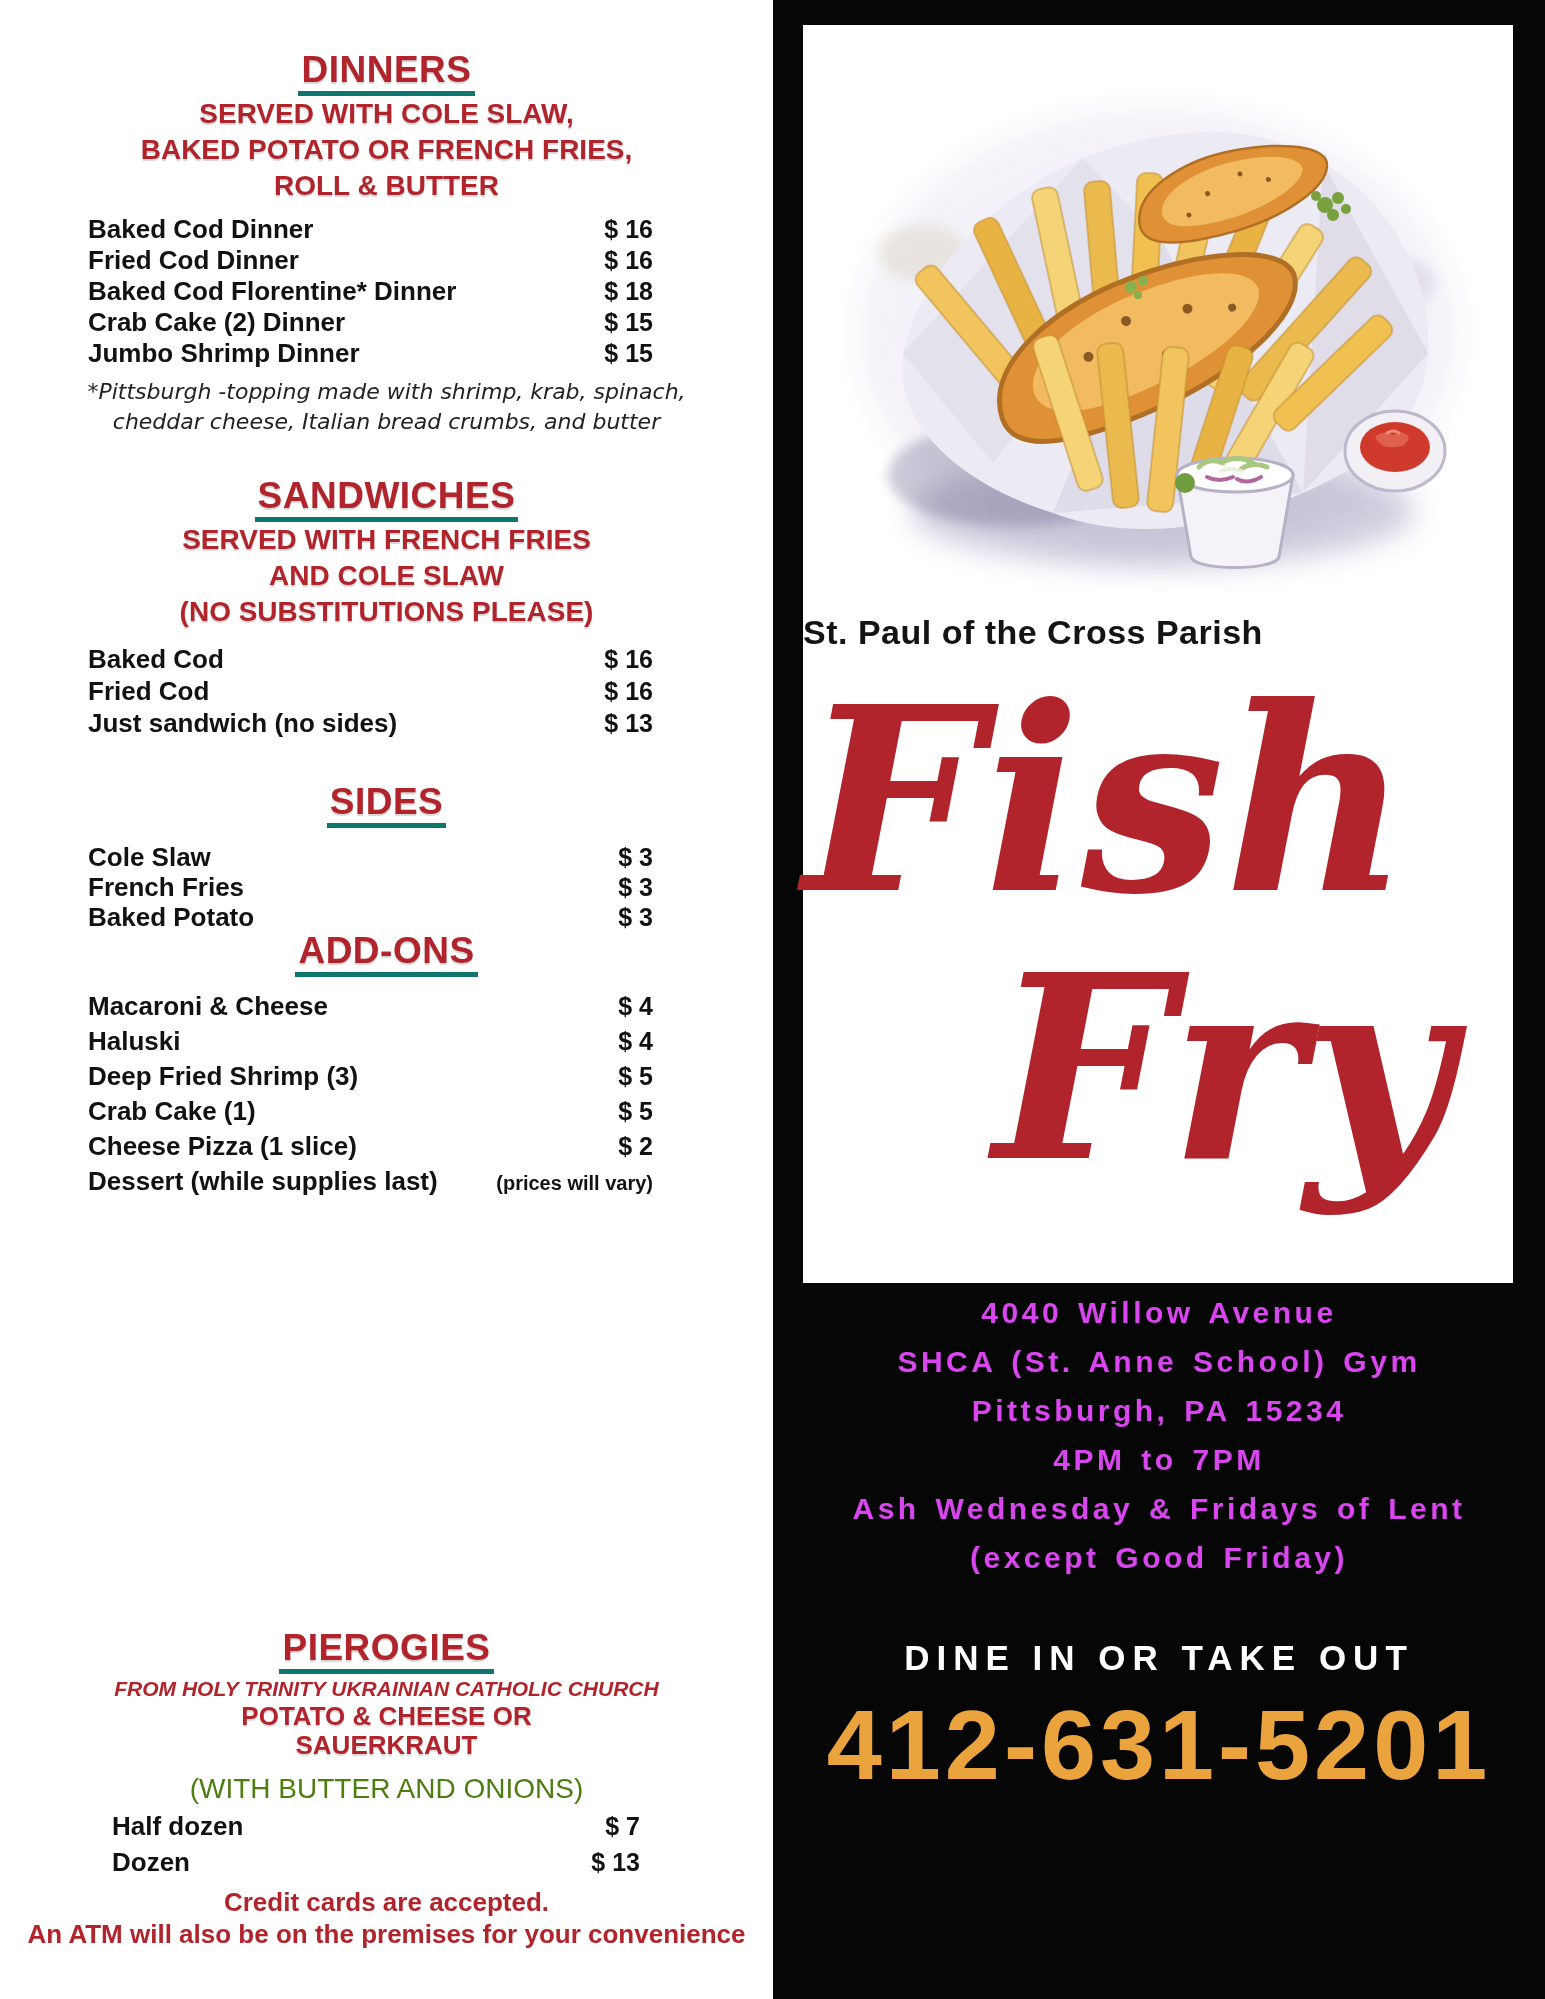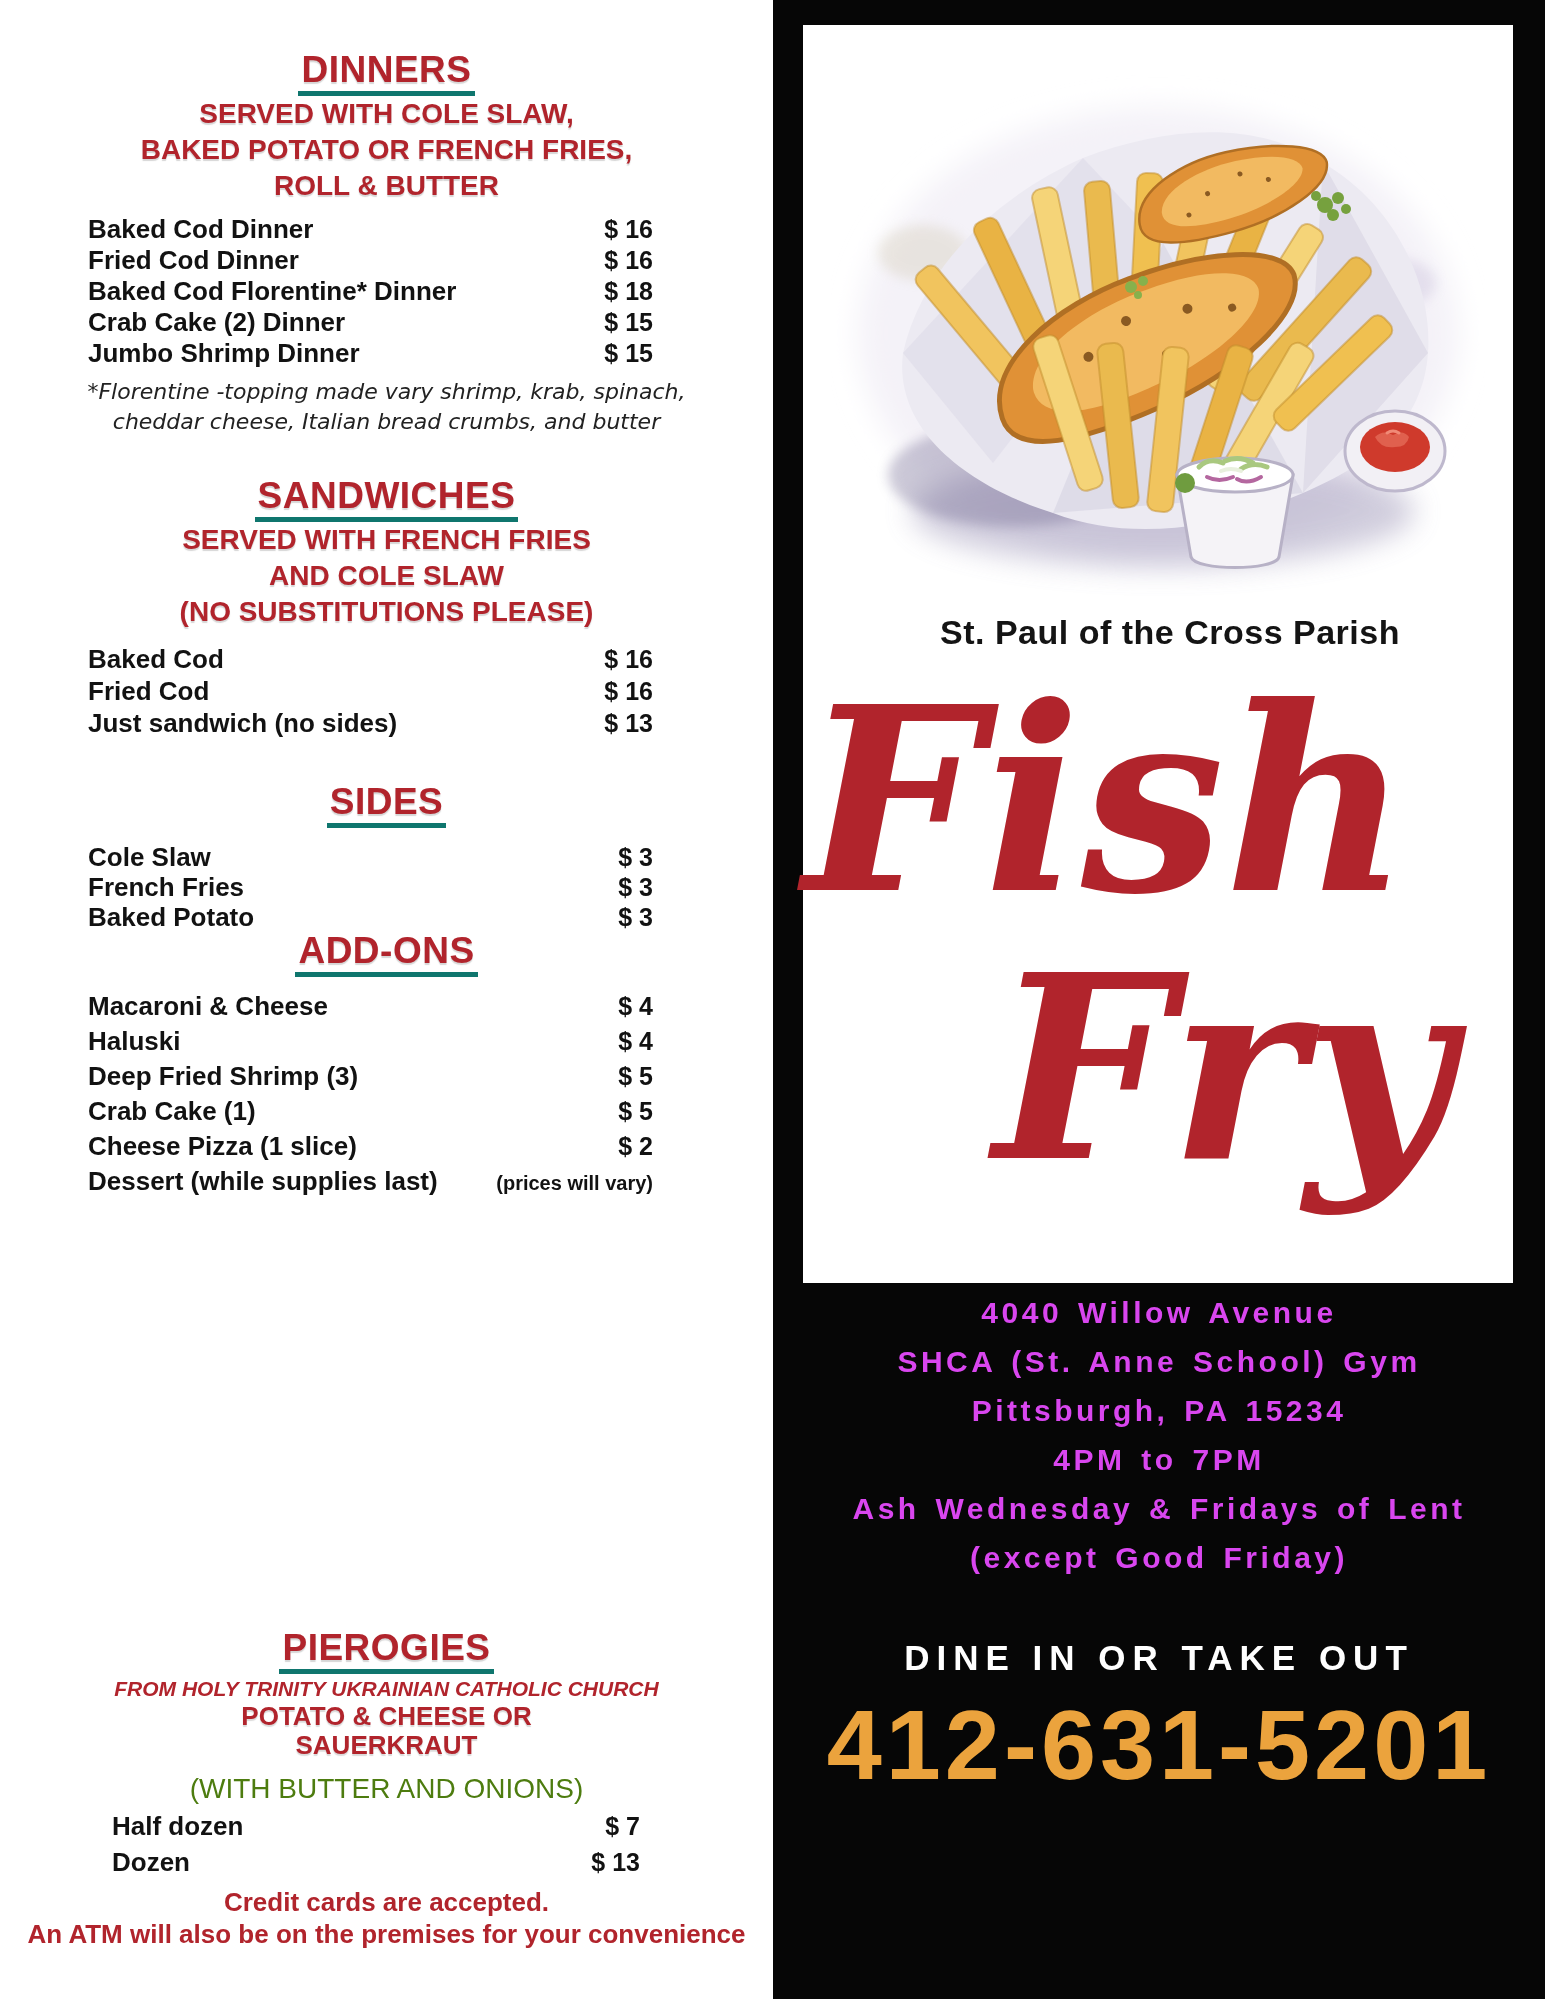--- a/index.html
+++ b/index.html
@@ -29,22 +29,22 @@
           text-shadow:0 2px 1px rgba(70,70,70,.2);}
   .pg-note{margin:12px 0 0 0;color:#4d7c0f;font-weight:normal;font-size:28px;line-height:33px;}
   .row-pg{margin:0 133px 0 112px;}
   .foot1{margin:4px 0 0 0;color:#B1242C;font-weight:bold;font-size:26px;line-height:30px;}
   .foot2{margin:0 10px;color:#B1242C;font-weight:bold;font-size:26px;line-height:34px;}
 
   
   .panel{position:absolute;left:773px;top:0;width:772px;height:1999px;background:#060606;}
   .card{position:absolute;left:30px;top:25px;width:710px;height:1258px;background:#ffffff;}
   .illus{position:absolute;left:28px;top:18px;width:654px;height:560px;}
-  .parish{position:absolute;left:0;top:588px;width:100%;text-align:center;
-          color:#141414;font-weight:bold;font-size:34px;letter-spacing:.5px;padding-left:12px;}
+  .parish{position:absolute;left:0;top:588px;width:100%;
+          color:#141414;font-weight:bold;font-size:34px;letter-spacing:.5px;}
   .script{position:absolute;font-family:"DejaVu Serif",serif;font-style:italic;font-weight:bold;
           color:#B1242C;font-size:255px;line-height:1;}
   .fish{top:648px;left:0;width:560px;text-align:left;}
   .fry{top:916px;left:140px;width:560px;text-align:center;}
 
   .addr{position:absolute;left:0;top:1288px;width:100%;text-align:center;}
   .addr p{margin:0;color:#d946ef;font-weight:bold;font-size:30px;line-height:49px;
           letter-spacing:3.5px;word-spacing:4px;}
   .dine{position:absolute;left:0;top:1638px;width:100%;margin:0;text-align:center;
         color:#ffffff;font-weight:bold;font-size:35px;letter-spacing:7px;}
@@ -82,21 +82,21 @@
         <div class="row r31">
             <span class="nm">Crab Cake (2) Dinner</span>
             <span class="pr">$ 15</span>
           </div>
         <div class="row r31">
             <span class="nm">Jumbo Shrimp Dinner</span>
             <span class="pr">$ 15</span>
           </div>
       </div>
       <div class="fn-wrap">
-        <p class="fn">*Florentine -topping made vary shrimp, krab, spinach,</p>
+        <p class="fn">*Pittsburgh -topping made with shrimp, krab, spinach,</p>
         <p class="fn">cheddar cheese, Italian bread crumbs, and butter</p>
       </div>
     </section>
 
     <section class="msec" style="top:476px">
       <div><span class="hd">SANDWICHES</span></div>
       <p class="sub">SERVED WITH FRENCH FRIES</p>
       <p class="sub">AND COLE SLAW</p>
       <p class="sub">(NO SUBSTITUTIONS PLEASE)</p>
       <div class="items" style="margin-top:14px">

